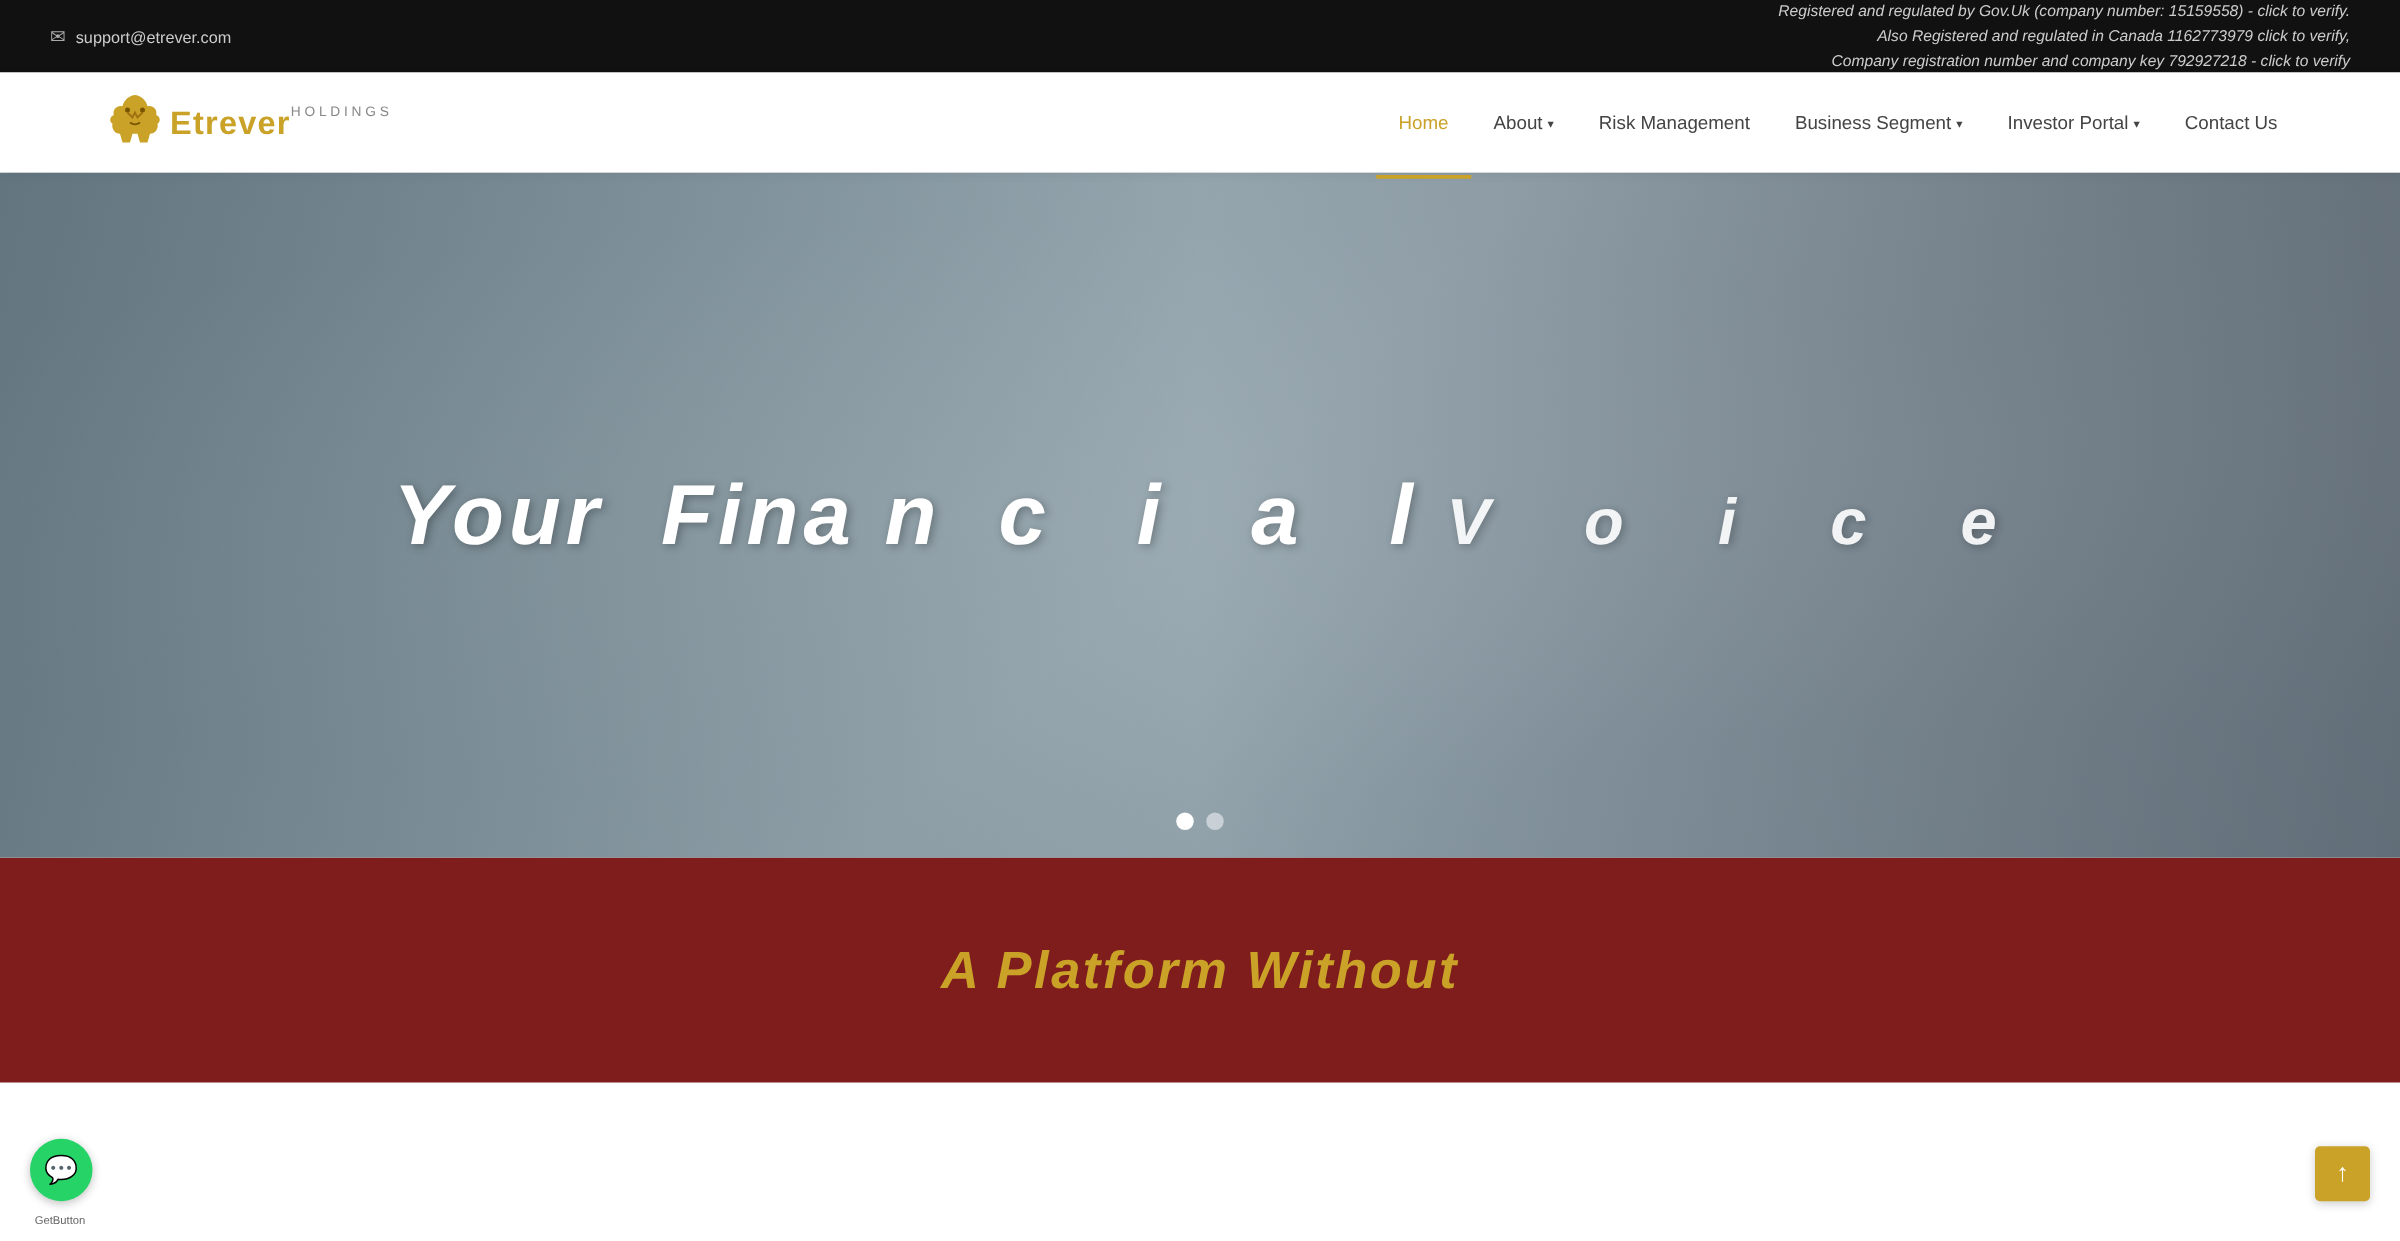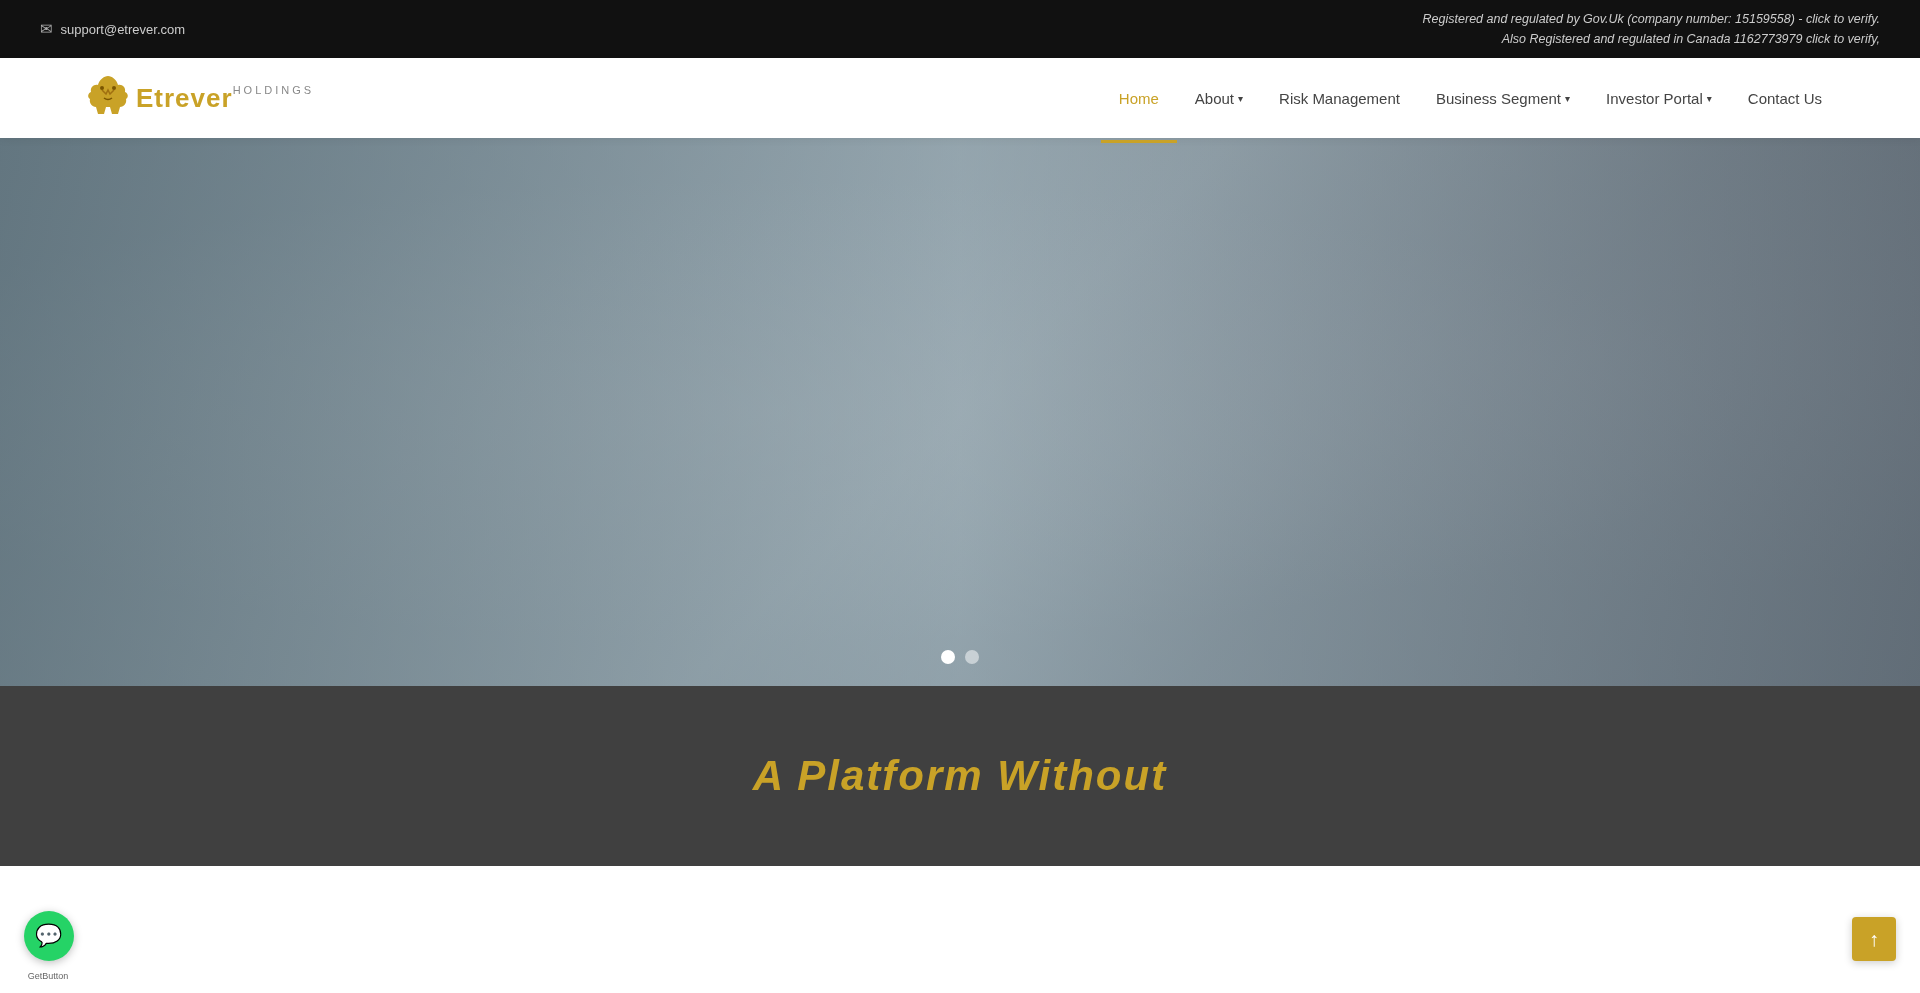--- a/index.html
+++ b/index.html
@@ -177,21 +177,21 @@
       border-radius: 50%;
       background: rgba(255,255,255,0.5);
       cursor: pointer;
     }
     .dot.active {
       background: #fff;
     }
 
     
     .section-below {
-      background: #404040;
+      background: #7f1d1d;
       min-height: 180px;
       display: flex;
       align-items: center;
       justify-content: center;
       padding: 24px 200px;
     }
     .section-below-title {
       font-size: 42px;
       font-weight: 700;
       color: #c9a227;
@@ -253,20 +253,21 @@
 <body>
 
 <div class="top-bar">
   <div class="top-bar-left">
     <span class="mail-icon">✉</span>
     <span>support@etrever.com</span>
   </div>
   <div class="top-bar-right">
     <div>Registered and regulated by Gov.Uk (company number: 15159558) - click to verify.</div>
     <div>Also Registered and regulated in Canada 1162773979 click to verify,</div>
+    <div>Company registration number and company key 792927218 - click to verify</div>
   </div>
 </div>
 
 <header class="header">
   <div class="logo-area">
 
     <svg class="logo-icon" viewBox="0 0 56 56" fill="none" xmlns="http://www.w3.org/2000/svg">
       <g transform="translate(4,2)">
 
         <path d="M24 4 C20 4 15 8 14 13 C10 12 6 15 7 20 C4 21 3 25 6 27 C5 31 8 35 12 35 L14 42 L20 42 L22 35 L26 35 L28 42 L34 42 L36 35 C40 35 43 31 42 27 C45 25 44 21 41 20 C42 15 38 12 34 13 C33 8 28 4 24 4Z" fill="#c9a227"></path>
@@ -303,20 +304,26 @@
     </a>
     <a class="nav-item">
       <span>Contact Us</span>
     </a>
   </nav>
 </header>
 
 <section class="hero">
   <div class="hero-photo-overlay"></div>
   <div class="hero-bg"></div>
+  <div class="hero-content">
+    <div class="hero-animated-text">
+      <div class="word-partial">Your &nbsp;Fina n &nbsp;c &nbsp; i &nbsp; a &nbsp; l</div>
+      <div class="line2 word-partial">V &nbsp; o &nbsp; i &nbsp; c &nbsp; e</div>
+    </div>
+  </div>
 
   <div class="slider-dots">
     <div class="dot active"></div>
     <div class="dot"></div>
   </div>
 </section>
 
 <div class="section-below">
   <div class="section-below-title">A Platform Without</div>
 </div>

